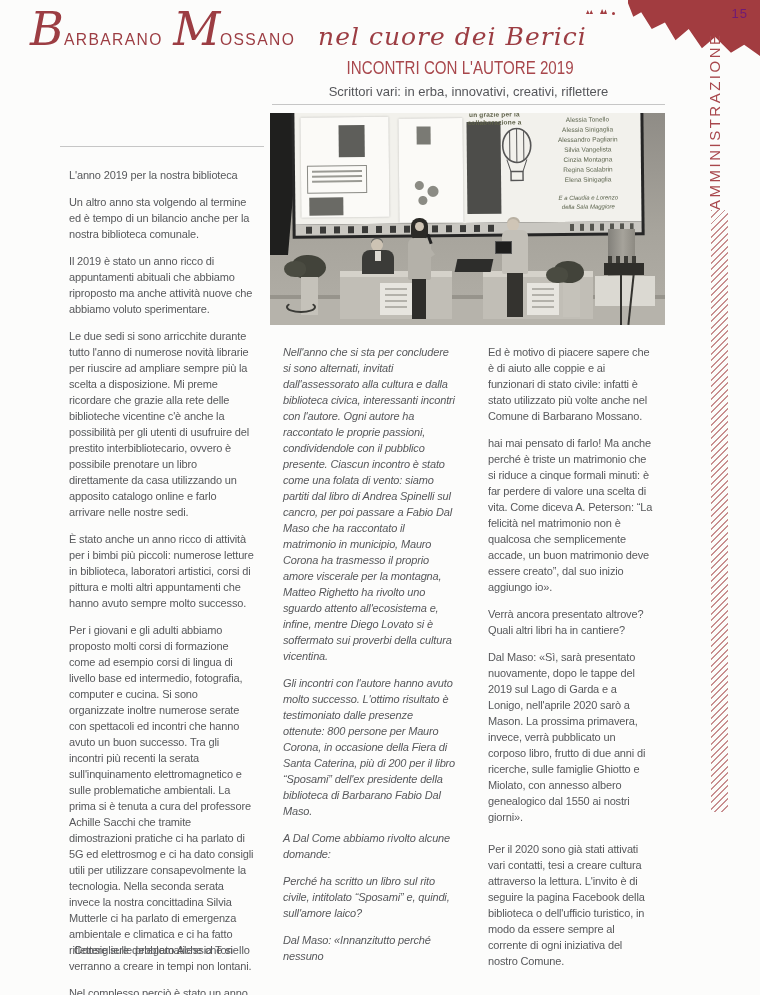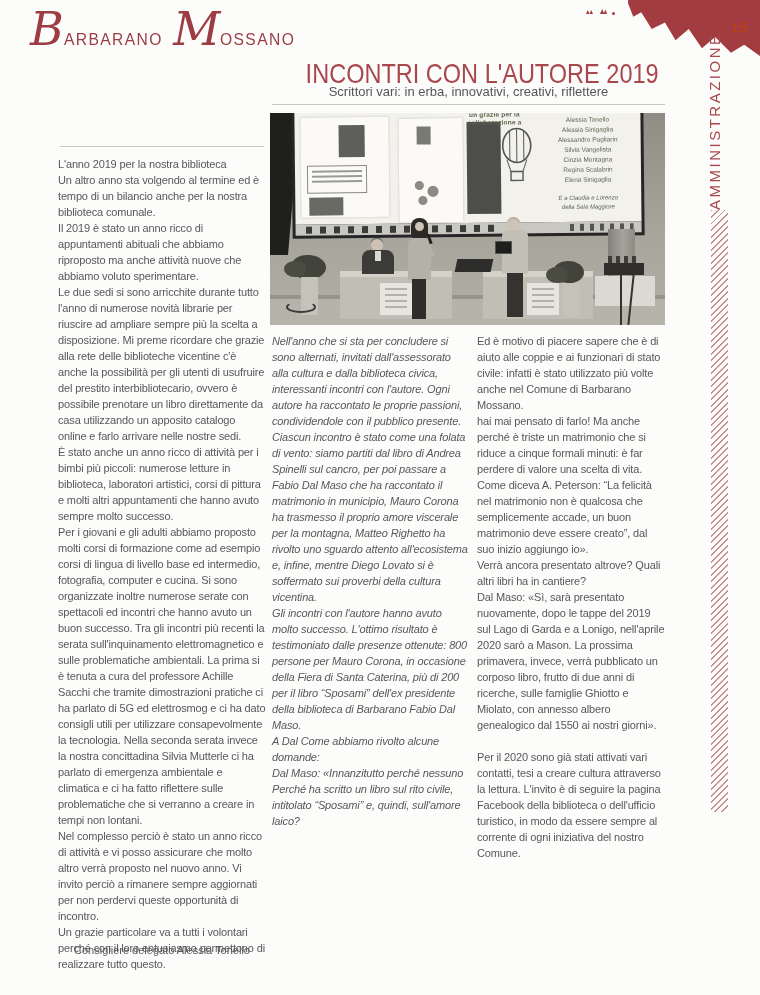--- a/index.html
+++ b/index.html
@@ -9,44 +9,44 @@
     font-family:"Liberation Sans",sans-serif;color:#57585b;
   }
   
   .masthead{position:absolute;left:30px;top:6px;display:flex;align-items:baseline;color:#9c3d43;}
   .script-cap{font-family:"DejaVu Serif",serif;font-style:italic;font-size:46px;line-height:1;font-weight:400;}
   .mast-word{font-size:17px;letter-spacing:1.5px;transform:scaleX(.92);transform-origin:left bottom;display:inline-block;margin-right:2px;}
   .mast-tagline{font-family:"DejaVu Serif",serif;font-style:italic;font-size:25px;margin-left:14px;letter-spacing:1px;}
   
   .corner-shape{position:absolute;right:0;top:0;width:132px;height:56px;background:#a23c40;
     clip-path:polygon(0 0,100% 0,100% 100%,88% 80%,78% 94%,66% 66%,56% 86%,46% 52%,36% 72%,28% 40%,18% 52%,10% 22%,4% 30%,0 6%);}
-  .page-number{position:absolute;right:12px;top:20px;color:#c2410c;font-size:13px;letter-spacing:1px;}
+  .page-number{position:absolute;right:12px;top:6px;color:#701a75;font-size:13px;letter-spacing:1px;}
   .speckles{position:absolute;right:140px;top:8px;width:34px;height:10px;}
   .speckles i{position:absolute;background:#a23c40;display:block;}
   .speckles i:nth-child(1){left:0;top:2px;width:7px;height:4px;clip-path:polygon(0 100%,25% 0,50% 100%,75% 0,100% 100%);}
   .speckles i:nth-child(2){left:14px;top:1px;width:7px;height:5px;clip-path:polygon(0 100%,30% 0,55% 80%,80% 10%,100% 100%);}
   .speckles i:nth-child(3){left:26px;top:4px;width:3px;height:3px;border-radius:50%;}
   
   .vertical-label{position:absolute;left:706px;top:70px;height:140px;
     writing-mode:vertical-rl;transform:rotate(180deg);
     color:#a8474c;font-size:15px;letter-spacing:2.5px;}
   .hatch-stripe{position:absolute;left:711px;top:210px;width:17px;height:602px;
     background:repeating-linear-gradient(135deg,rgba(165,70,74,.6) 0 1.4px,rgba(255,255,255,0) 1.4px 4.6px);}
   
   .rule{position:absolute;height:1px;background:#c6c6c6;}
   .red-title{color:#a8474c;font-weight:400;}
   .condensed{display:inline-block;transform:scaleX(.84);transform-origin:center top;white-space:nowrap;}
-  .body-copy p{margin:0;font-size:11px;line-height:16px;letter-spacing:-.15px;color:#57585b;}
+  .body-copy p{margin:11px;font-size:11px;line-height:16px;letter-spacing:-.15px;color:#57585b;}
   
   .left-title{position:absolute;left:58px;top:82px;width:208px;text-align:center;font-size:21px;line-height:26px;}
   .left-rule{left:60px;top:146px;width:204px;}
   .left-body{position:absolute;left:58px;top:156px;width:208px;}
   .signature{position:absolute;left:58px;top:944px;width:208px;text-align:center;font-size:11px;color:#57585b;}
   
-  .main-title{position:absolute;left:272px;top:58px;width:393px;text-align:center;font-size:28px;}
+  .main-title{position:absolute;left:264px;top:58px;width:393px;text-align:center;font-size:18px;}
   .main-subtitle{position:absolute;left:272px;top:84px;width:393px;text-align:center;font-size:13px;color:#55565a;}
   .main-rule{left:272px;top:104px;width:393px;}
   .main-col1{position:absolute;left:272px;top:333px;width:196px;font-style:italic;}
   .main-col2{position:absolute;left:477px;top:333px;width:188px;}
   .main-col2 p:last-child{margin-top:16px;}
   
   .photo{position:absolute;left:270px;top:113px;width:395px;height:212px;overflow:hidden;
     background:linear-gradient(180deg,#8f8c86 0%,#a7a49c 55%,#b2afa7 100%);}
   .ph-darkcorner{position:absolute;left:0;top:0;width:30px;height:142px;background:#1f1f1e;
     clip-path:polygon(0 0,100% 0,60% 100%,0 100%);}
@@ -117,20 +117,21 @@
 </head>
 <body>
 
 <div class="page">
 
   <div class="masthead">
     <span class="script-cap">B</span>
       <span class="mast-word">ARBARANO</span>
       <span class="script-cap">M</span>
       <span class="mast-word">OSSANO</span>
+    <span class="mast-tagline">nel cuore dei Berici</span>
   </div>
 
   <div class="speckles">
       <i></i>
       <i></i>
       <i></i>
     </div>
   <div class="corner-shape"></div>
   <div class="page-number">15</div>
 
@@ -256,22 +257,22 @@
     <div class="lectern">
         <i></i>
       </div>
     <div class="cable"></div>
   </div>
 
   <div class="main-col1 body-copy">
       <p>Nell'anno che si sta per concludere si sono alternati, invitati dall'assessorato alla cultura e dalla biblioteca civica, interessanti incontri con l'autore. Ogni autore ha raccontato le proprie passioni, condividendole con il pubblico presente. Ciascun incontro è stato come una folata di vento: siamo partiti dal libro di Andrea Spinelli sul cancro, per poi passare a Fabio Dal Maso che ha raccontato il matrimonio in municipio, Mauro Corona ha trasmesso il proprio amore viscerale per la montagna, Matteo Righetto ha rivolto uno sguardo attento all'ecosistema e, infine, mentre Diego Lovato si è soffermato sui proverbi della cultura vicentina.</p>
       <p>Gli incontri con l'autore hanno avuto molto successo. L'ottimo risultato è testimoniato dalle presenze ottenute: 800 persone per Mauro Corona, in occasione della Fiera di Santa Caterina, più di 200 per il libro “Sposami” dell'ex presidente della biblioteca di Barbarano Fabio Dal Maso.</p>
       <p>A Dal Come abbiamo rivolto alcune domande:</p>
+      <p>Perché ha scritto un libro sul rito civile, intitolato “Sposami” e, quindi, sull'amore laico?</p>
       <p>Dal Maso: «Innanzitutto perché nessuno</p>
-      <p>Perché ha scritto un libro sul rito civile, intitolato “Sposami” e, quindi, sull'amore laico?</p>
     </div>
   <div class="main-col2 body-copy">
       <p>Ed è motivo di piacere sapere che è di aiuto alle coppie e ai funzionari di stato civile: infatti è stato utilizzato più volte anche nel Comune di Barbarano Mossano.</p>
       <p>hai mai pensato di farlo! Ma anche perché è triste un matrimonio che si riduce a cinque formali minuti: è far perdere di valore una scelta di vita. Come diceva A. Peterson: “La felicità nel matrimonio non è qualcosa che semplicemente accade, un buon matrimonio deve essere creato”, dal suo inizio aggiungo io».</p>
       <p>Verrà ancora presentato altrove? Quali altri libri ha in cantiere?</p>
       <p>Dal Maso: «Sì, sarà presentato nuovamente, dopo le tappe del 2019 sul Lago di Garda e a Lonigo, nell'aprile 2020 sarò a Mason. La prossima primavera, invece, verrà pubblicato un corposo libro, frutto di due anni di ricerche, sulle famiglie Ghiotto e Miolato, con annesso albero genealogico dal 1550 ai nostri giorni».</p>
       <p>Per il 2020 sono già stati attivati vari contatti, tesi a creare cultura attraverso la lettura. L'invito è di seguire la pagina Facebook della biblioteca o dell'ufficio turistico, in modo da essere sempre al corrente di ogni iniziativa del nostro Comune.</p>
     </div>
 
 </div>

